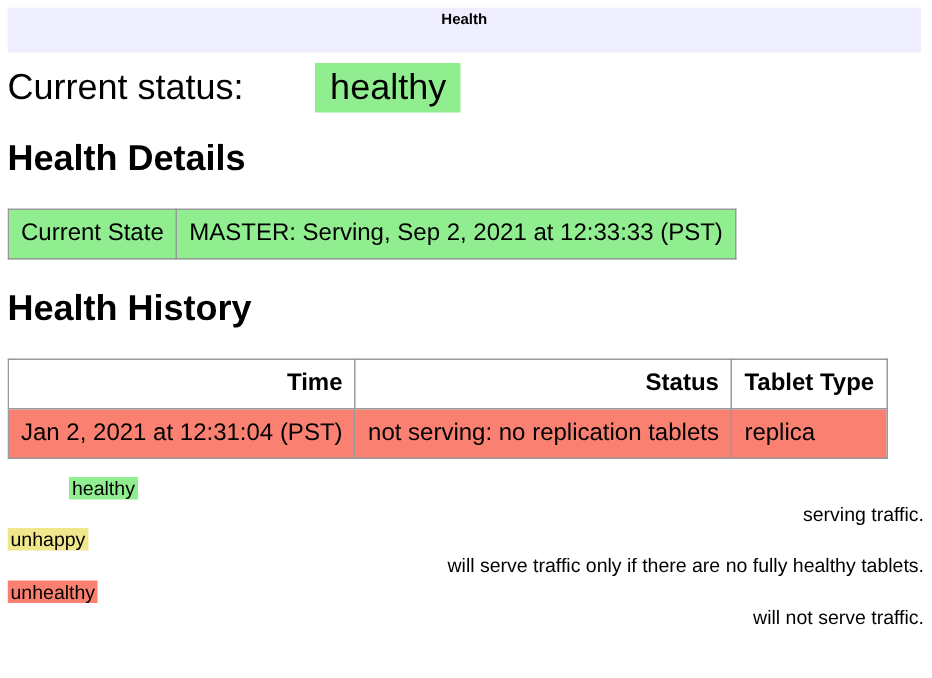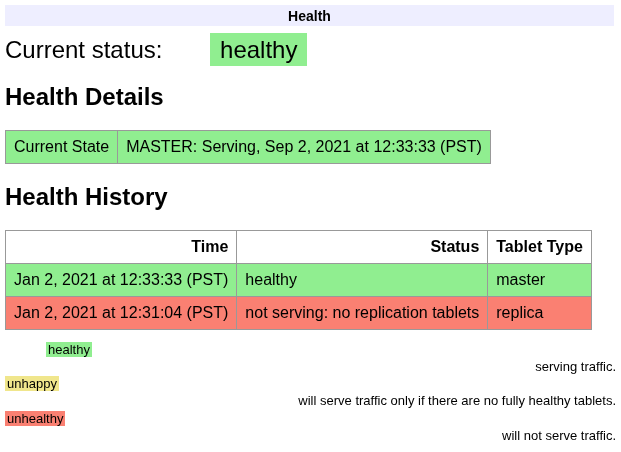--- a/index.html
+++ b/index.html
@@ -10,23 +10,23 @@
     color: #000000;
     font-family: "Liberation Sans", sans-serif;
     font-size: 16px;
   }
   body { margin: 5px; width: 611px; }
 
   
   .title-bar {
     background: #EEEEFF;
     text-align: center;
-    font-size: 14px;
+    font-size: 10px;
     font-weight: bold;
-    padding: 3px 0 2px 0;
+    padding: 3px 0 16px 0;
     margin: 0 2px 10px 0;
   }
 
   
   .current-status {
     font-size: 24px;
     margin: 0 0 2px 0;
   }
   .status-badge {
     padding: 3px 10px;
@@ -90,25 +90,20 @@
 
 <h2>Health History</h2>
 
 <table>
   <tbody>
     <tr>
       <th>Time</th>
       <th>Status</th>
       <th>Tablet Type</th>
     </tr>
-    <tr class="healthy">
-      <td>Jan 2, 2021 at 12:33:33 (PST)</td>
-      <td>healthy</td>
-      <td>master</td>
-    </tr>
     <tr class="unhealthy">
       <td>Jan 2, 2021 at 12:31:04 (PST)</td>
       <td>not serving: no replication tablets</td>
       <td>replica</td>
     </tr>
   </tbody>
 </table>
 
 <dl class="legend">
   <dt>

